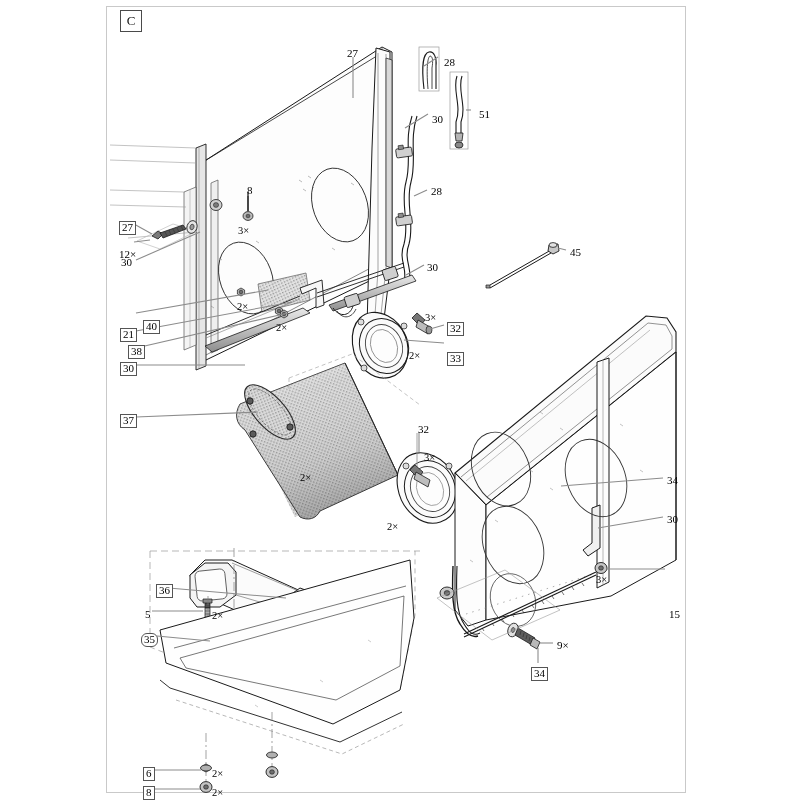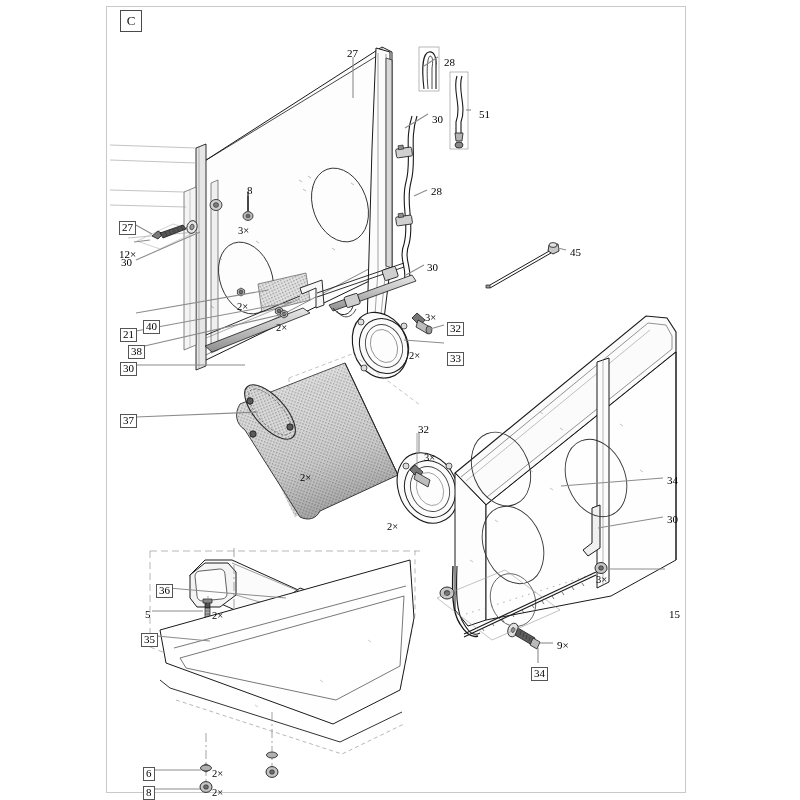--- a/index.html
+++ b/index.html
@@ -434,21 +434,21 @@
       <div class="lbl boxed" style="left: 120px; top: 362px;">30</div>
       <div class="lbl boxed" style="left: 447px; top: 322px;">32</div>
       <div class="lbl boxed" style="left: 447px; top: 352px; text-align: center;">33</div>
       <div class="lbl plain" style="left: 417px; top: 424px;">32</div>
       <div class="lbl boxed" style="left: 120px; top: 414px;">37</div>
       <div class="lbl plain" style="left: 666px; top: 475px;">34</div>
       <div class="lbl plain" style="left: 666px; top: 514px;">30</div>
       <div class="lbl plain" style="left: 668px; top: 566px; margin-top: 43px;">15</div>
       <div class="lbl boxed" style="left: 140px; top: 584px; margin-left: 16px;">36</div>
       <div class="lbl plain" style="left: 144px; top: 609px;">5</div>
-      <div class="lbl boxed" style="left: 141px; top: 633px;">35</div>
+      <div class="lbl boxed" style="left: 141px; top: 633px; border-radius: 6px;">35</div>
       <div class="lbl plain" style="left: 556px; top: 640px;">9×</div>
       <div class="lbl boxed" style="left: 531px; top: 667px;">34</div>
       <div class="lbl boxed" style="left: 143px; top: 767px;">6</div>
       <div class="lbl boxed" style="left: 143px; top: 786px;">8</div>
     </div>
   <div id="qty-layer">
       <div class="qty" style="left: 238px; top: 225px;">3×</div>
       <div class="qty" style="left: 237px; top: 301px;">2×</div>
       <div class="qty" style="left: 276px; top: 322px;">2×</div>
       <div class="qty" style="left: 425px; top: 312px;">3×</div>

